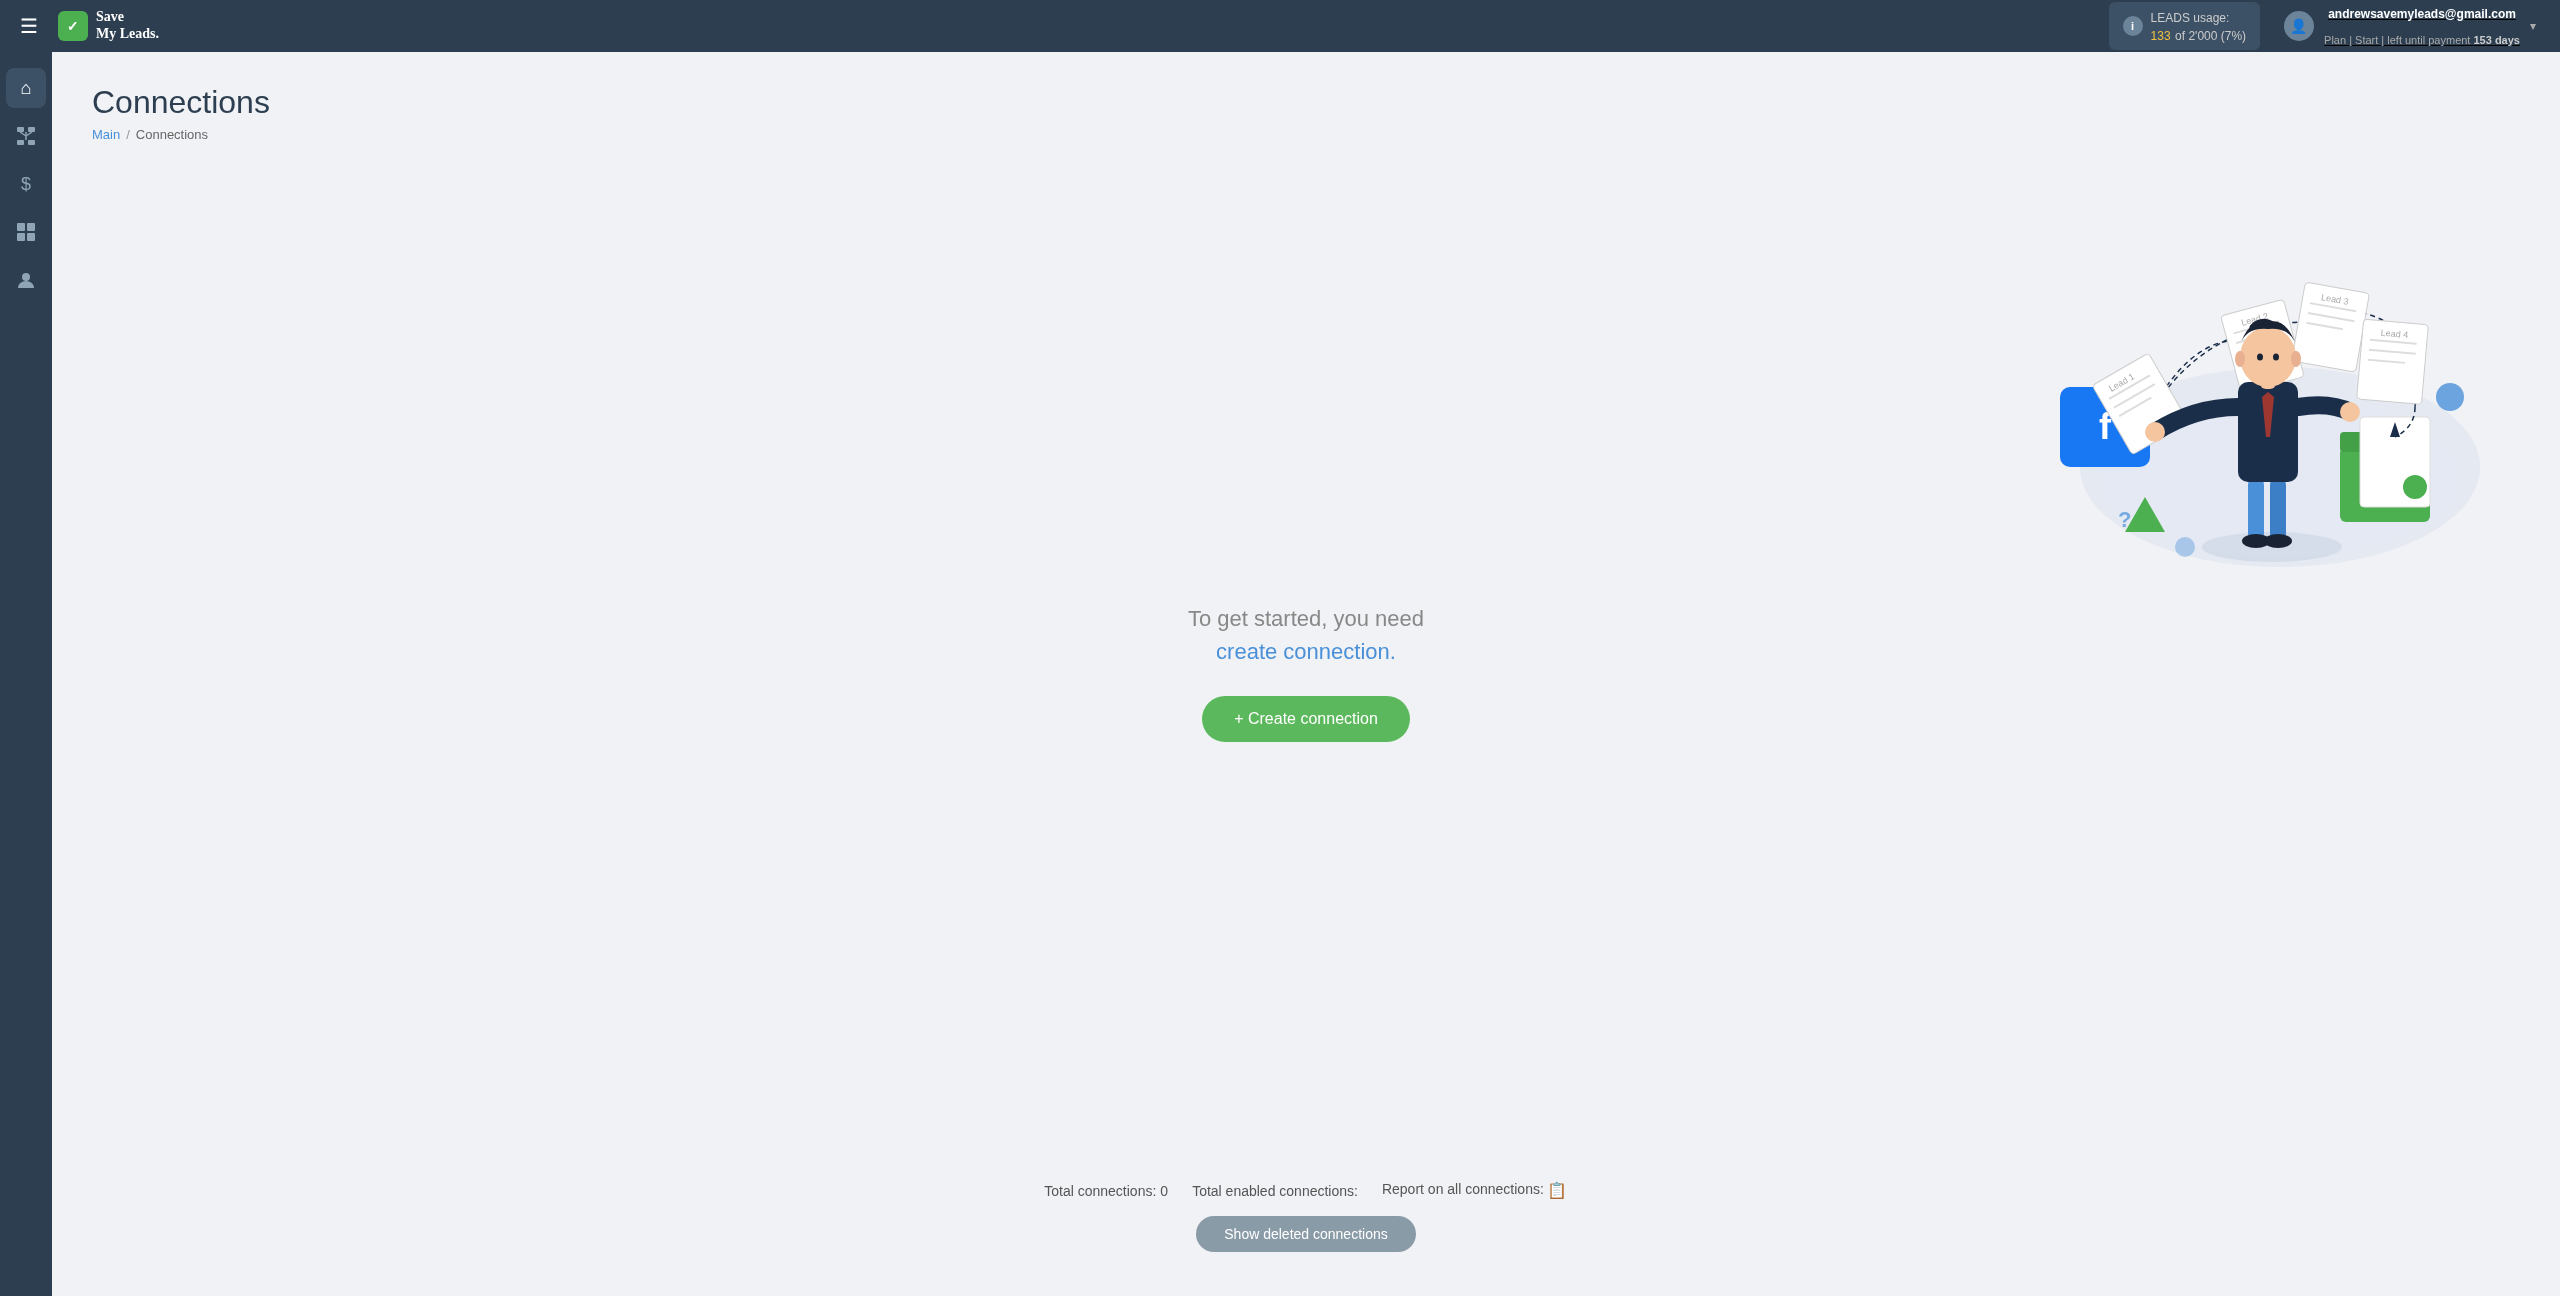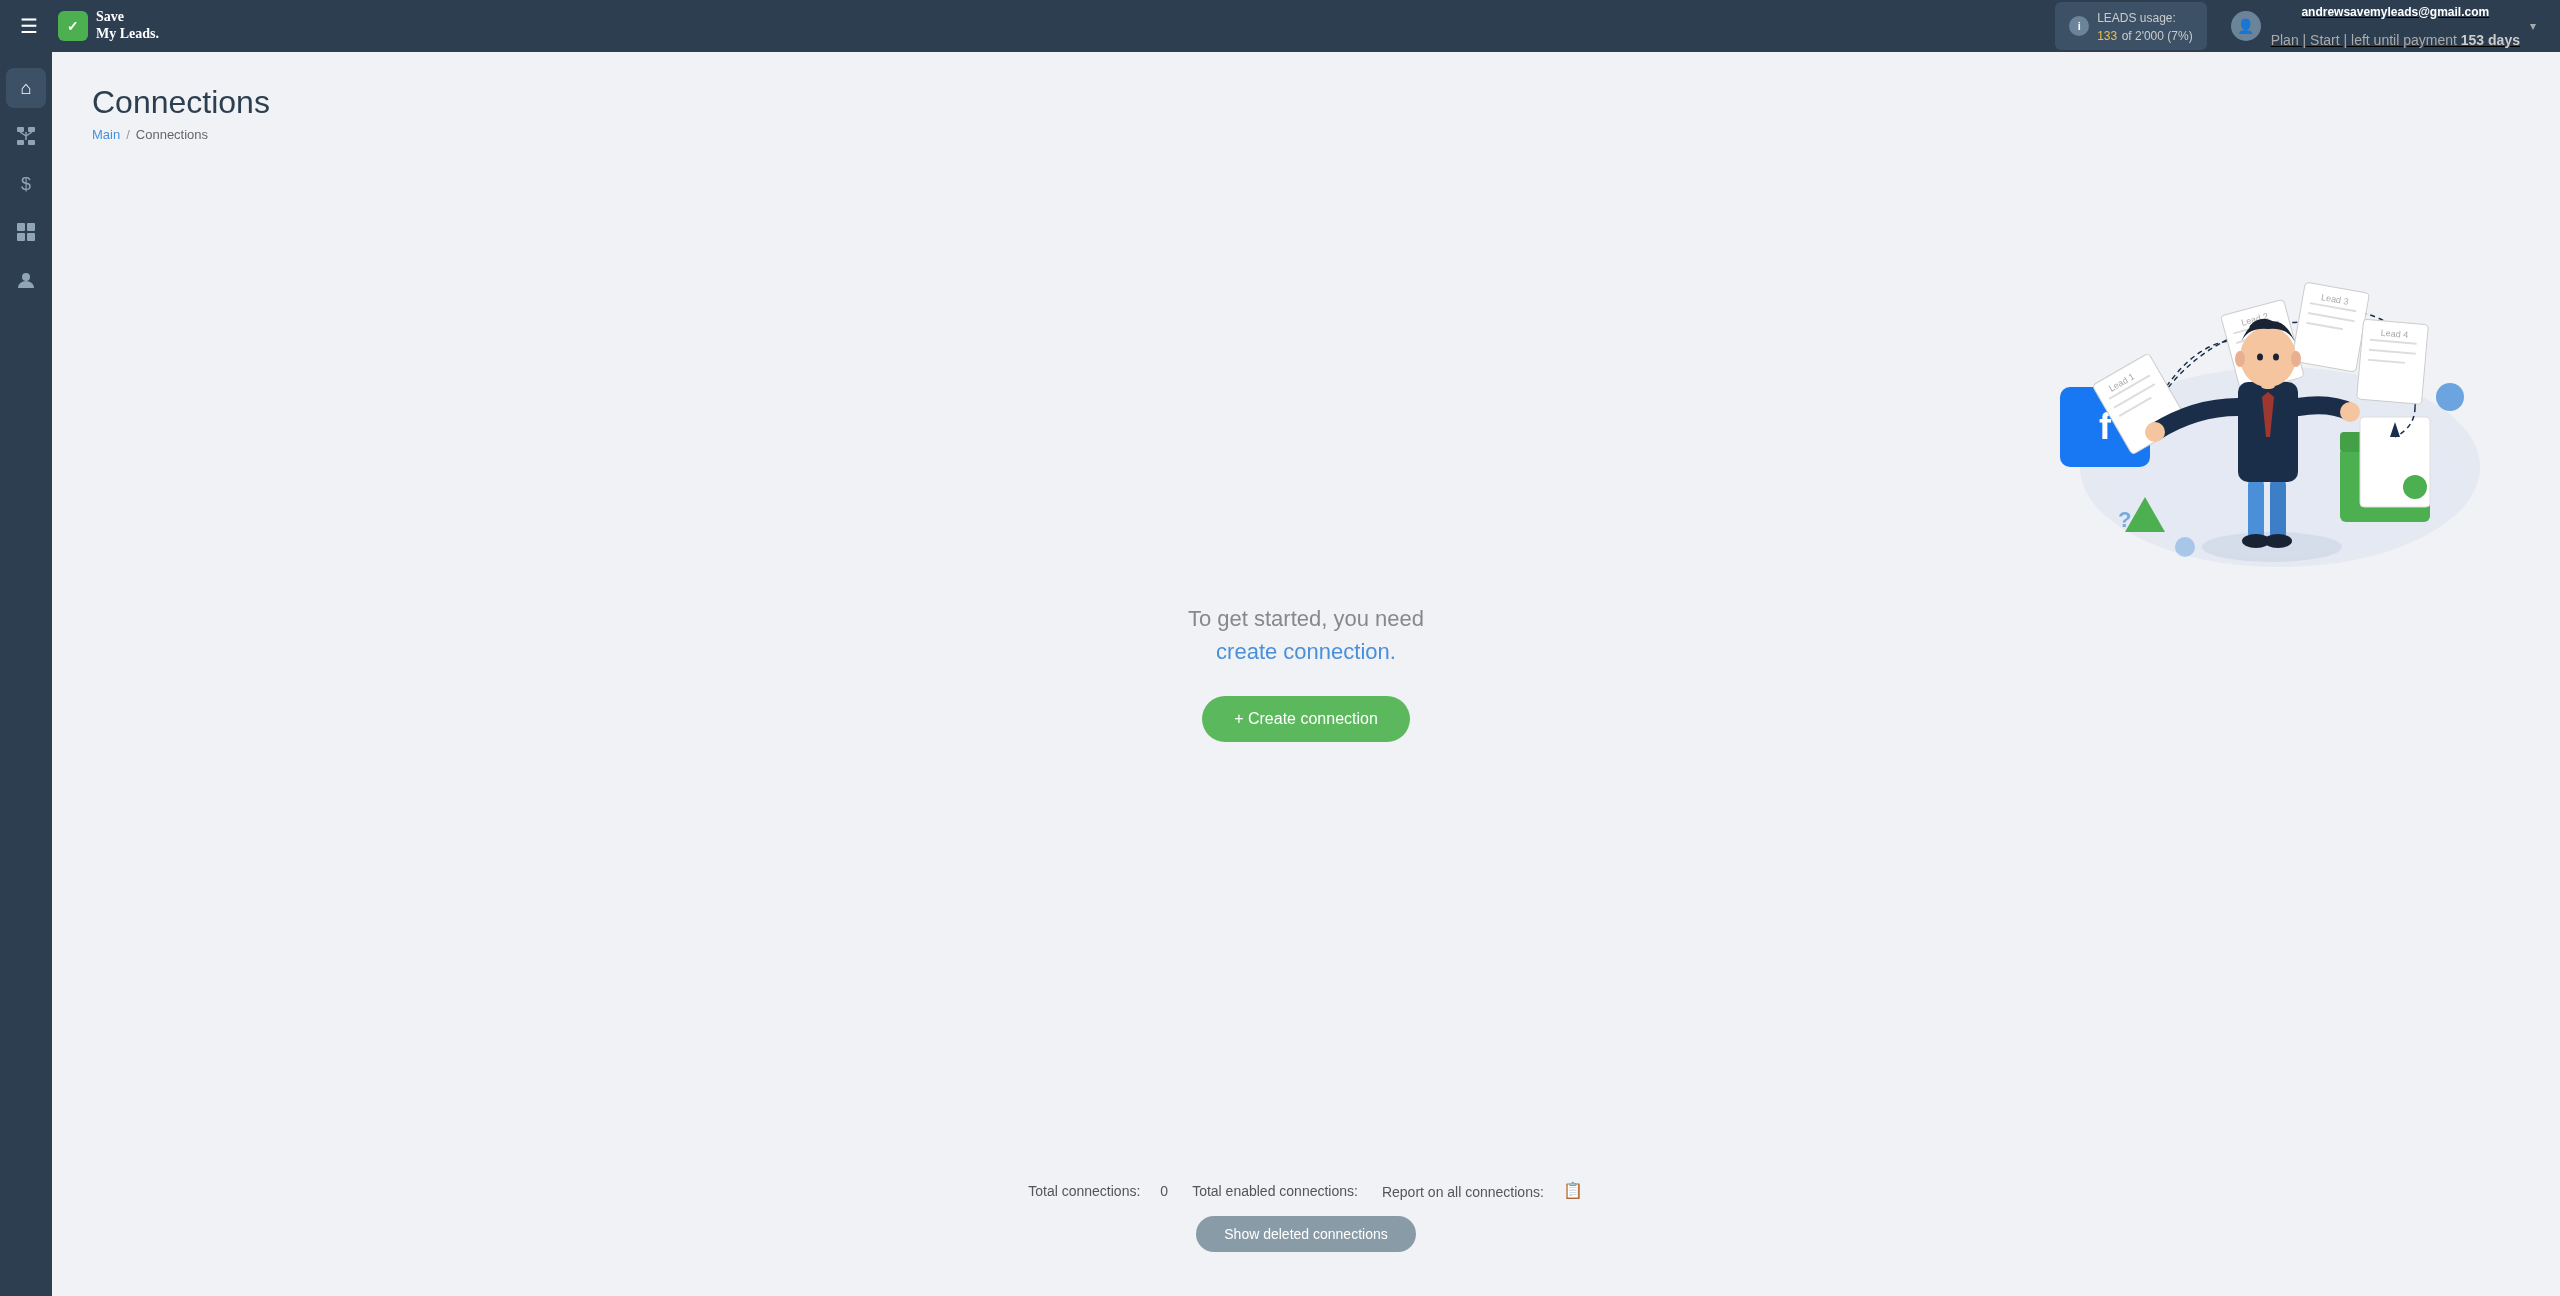--- a/index.html
+++ b/index.html
@@ -98,21 +98,21 @@
       text-align: center;
       text-decoration: underline;
     }
     .user-email {
       color: white;
       font-size: 12px;
       font-weight: 600;
     }
     .user-plan {
       color: #aaa;
-      font-size: 14px;
+      font-size: 11px;
       margin-top: 13px;
     }
     .user-plan strong {
       color: #ccc;
     }
     .chevron-down {
       color: #aaa;
       font-size: 12px;
     }
 
@@ -243,22 +243,22 @@
       display: flex;
       justify-content: center;
       align-items: center;
       gap: 24px;
       font-size: 14px;
       color: #555;
       margin-bottom: 16px;
     }
     .stats-row .stat-item {
       display: flex;
-      align-items: flex-end;
-      gap: 20px;
+      align-items: flex-start;
+      gap: 4px;
     }
     .stats-row .report-icon {
       font-size: 16px;
       color: #666;
       cursor: pointer;
     }
 
     .show-deleted-btn {
       background: #8a9ba8;
       color: white;

